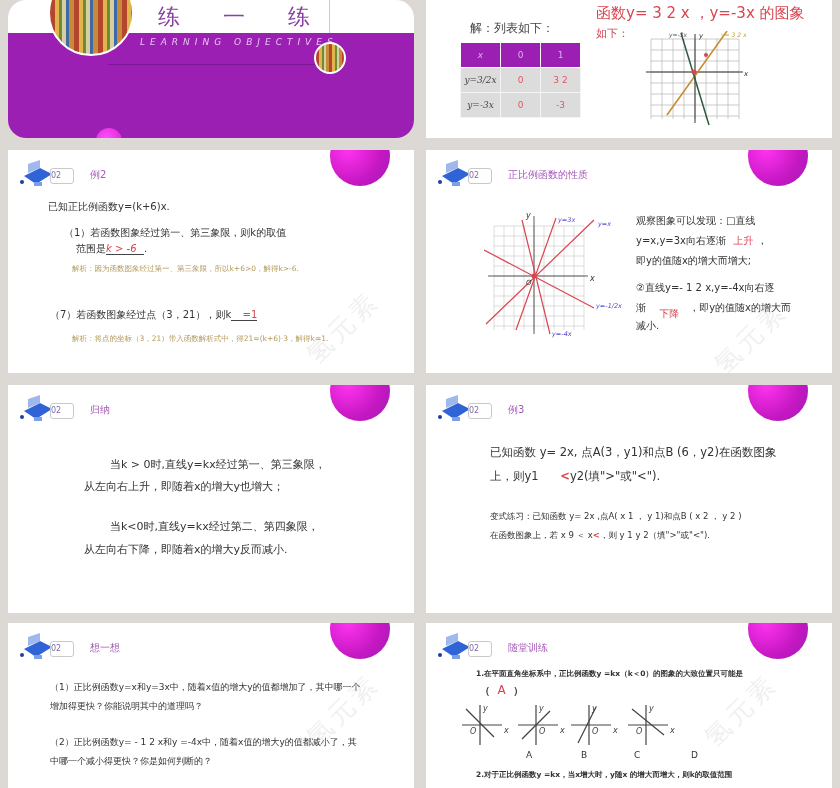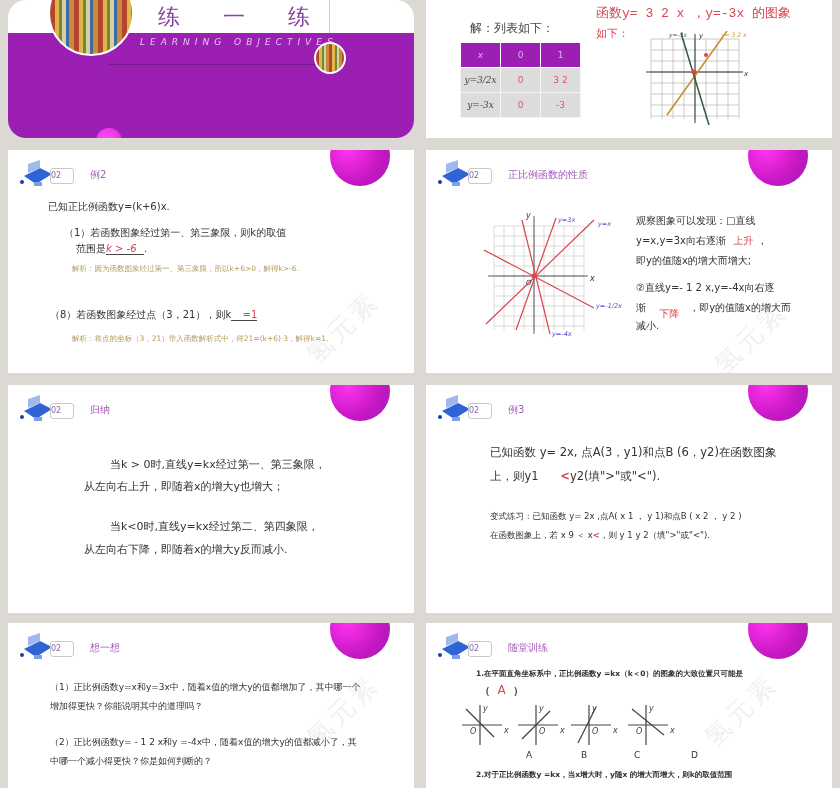--- a/index.html
+++ b/index.html
@@ -27,21 +27,21 @@
     background: repeating-linear-gradient(90deg, #b5462e 0 3px, #e2b54c 3px 6px, #6f8b3a 6px 8px, #d7cf9f 8px 10px, #c98b3b 10px 13px); }
   .blob-small { position: absolute; left: 88px; top: 128px; width: 26px; height: 26px; border-radius: 50%; background: radial-gradient(circle at 40% 40%, #ff4dff, #d61fc9); }
 
   
   .s2 .label { position: absolute; left: 44px; top: 20px; font-size: 12px; color: #444; font-family: "DejaVu Serif", serif; }
   .s2 table { position: absolute; left: 34px; top: 42px; border-collapse: collapse; font-size: 9px; }
   .s2 th { background: #9b1fb3; color: #d9b3e6; font-weight: normal; width: 40px; height: 25px; border: 1px solid #fff; font-style: italic; }
   .s2 th.num { font-style: normal; }
   .s2 td { background: #dcdcdc; height: 25px; text-align: center; border: 1px solid #f4f4f4; color: #e05563; }
   .s2 td.rowhead { color: #444; font-style: italic; font-family: "DejaVu Serif", serif; }
-  .s2 .caption1 { position: absolute; left: 170px; top: 4px; font-size: 13px; color: #d8454f; font-family: Liberation Mono, monospace; }
+  .s2 .caption1 { position: absolute; left: 170px; top: 4px; font-size: 15px; color: #d8454f; }
   .s2 .caption2 { position: absolute; left: 170px; top: 26px; font-size: 11px; color: #d8454f; }
   .s2 svg { position: absolute; left: 215px; top: 31px; }
 
   
   .hdr { position: absolute; left: 10px; top: 10px; height: 30px; width: 240px; }
   .hdr .ico { position: absolute; left: 0; top: 0; width: 38px; height: 30px; }
   .hdr .num { position: absolute; left: 32px; top: 8px; width: 24px; height: 16px; border: 1px solid #c9c9c9; border-radius: 3px; font-size: 8px; color: #7d6ba9; line-height: 14px; background: #fff; }
   .hdr .htitle { position: absolute; left: 72px; top: 8px; font-size: 10px; color: #a45ab8; }
   .corner-blob { position: absolute; right: 24px; top: -24px; width: 60px; height: 60px; border-radius: 50%; background: radial-gradient(circle at 30% 40%, #ff33f0, #c517c2 60%, #9d1fb5); }
   .watermark { position: absolute; font-size: 26px; color: rgba(170,170,170,0.18); transform: rotate(-45deg); font-family: "DejaVu Serif", serif; letter-spacing: 4px; }
@@ -148,21 +148,21 @@
       <div class="num">02</div>
       <div class="htitle">例2</div>
     </div>
     <div class="txt" style="left:40px;top:50px;">已知正比例函数y=(k+6)x.</div>
     <div class="txt" style="left:42px;top:76px;margin-left:14px;">（1）若函数图象经过第一、第三象限，则k的取值</div>
     <div class="txt" style="left:68px;top:92px;">
       <span>范围是</span><span class="blank red" style="width:38px;font-style:italic;">k &gt; -6</span><span>.</span>
     </div>
     <div class="note" style="left:64px;top:114px;">解析：因为函数图象经过第一、第三象限，所以k+6&gt;0，解得k&gt;-6.</div>
     <div class="txt" style="left:42px;top:158px;">
-      <span>（8）若函数图象经过点（3，21），则k</span><span class="blank red" style="width:26px;text-align:right;">=1</span>
+      <span>（7）若函数图象经过点（3，21），则k</span><span class="blank red" style="width:26px;text-align:right;">=1</span>
     </div>
     <div class="note" style="left:64px;top:184px;">解析：将点的坐标（3，21）带入函数解析式中，得21=(k+6)·3，解得k=1.</div>
     <div class="watermark" style="left:290px;top:160px;">氢元素</div>
   </div>
 
   <div class="slide s4">
     <div class="corner-blob"></div>
     <div class="hdr">
       <svg class="ico" viewBox="0 0 38 30">
         <polygon points="6,16 22,8 34,14 18,24" fill="#2f63d6"></polygon>

